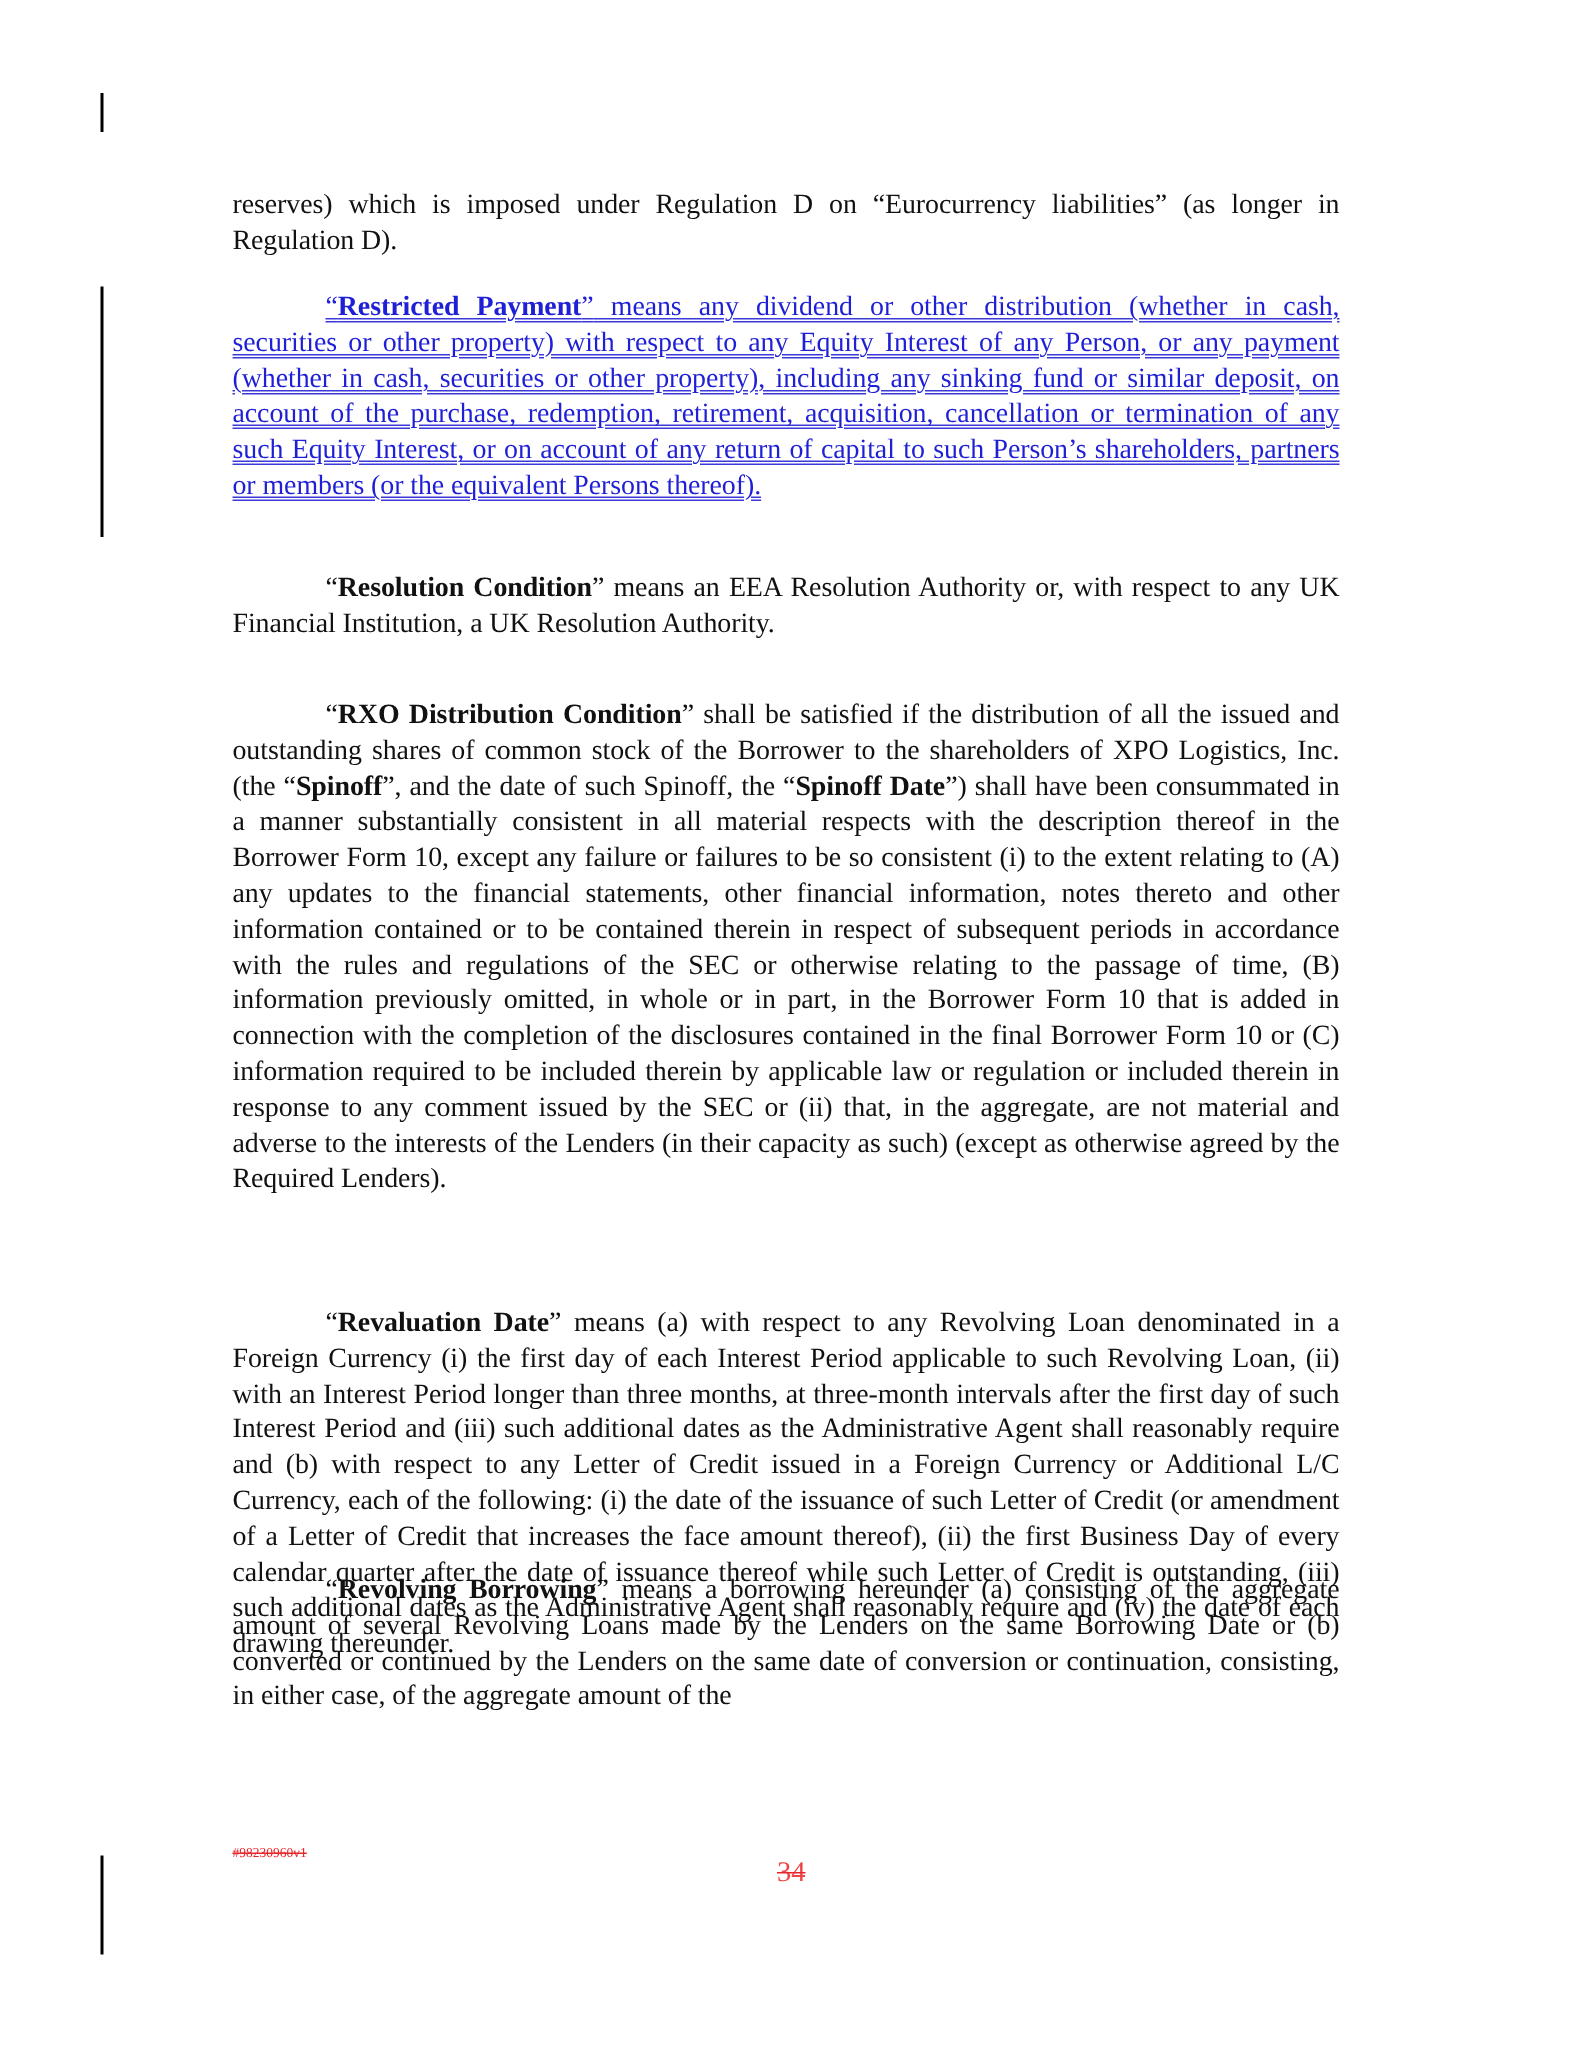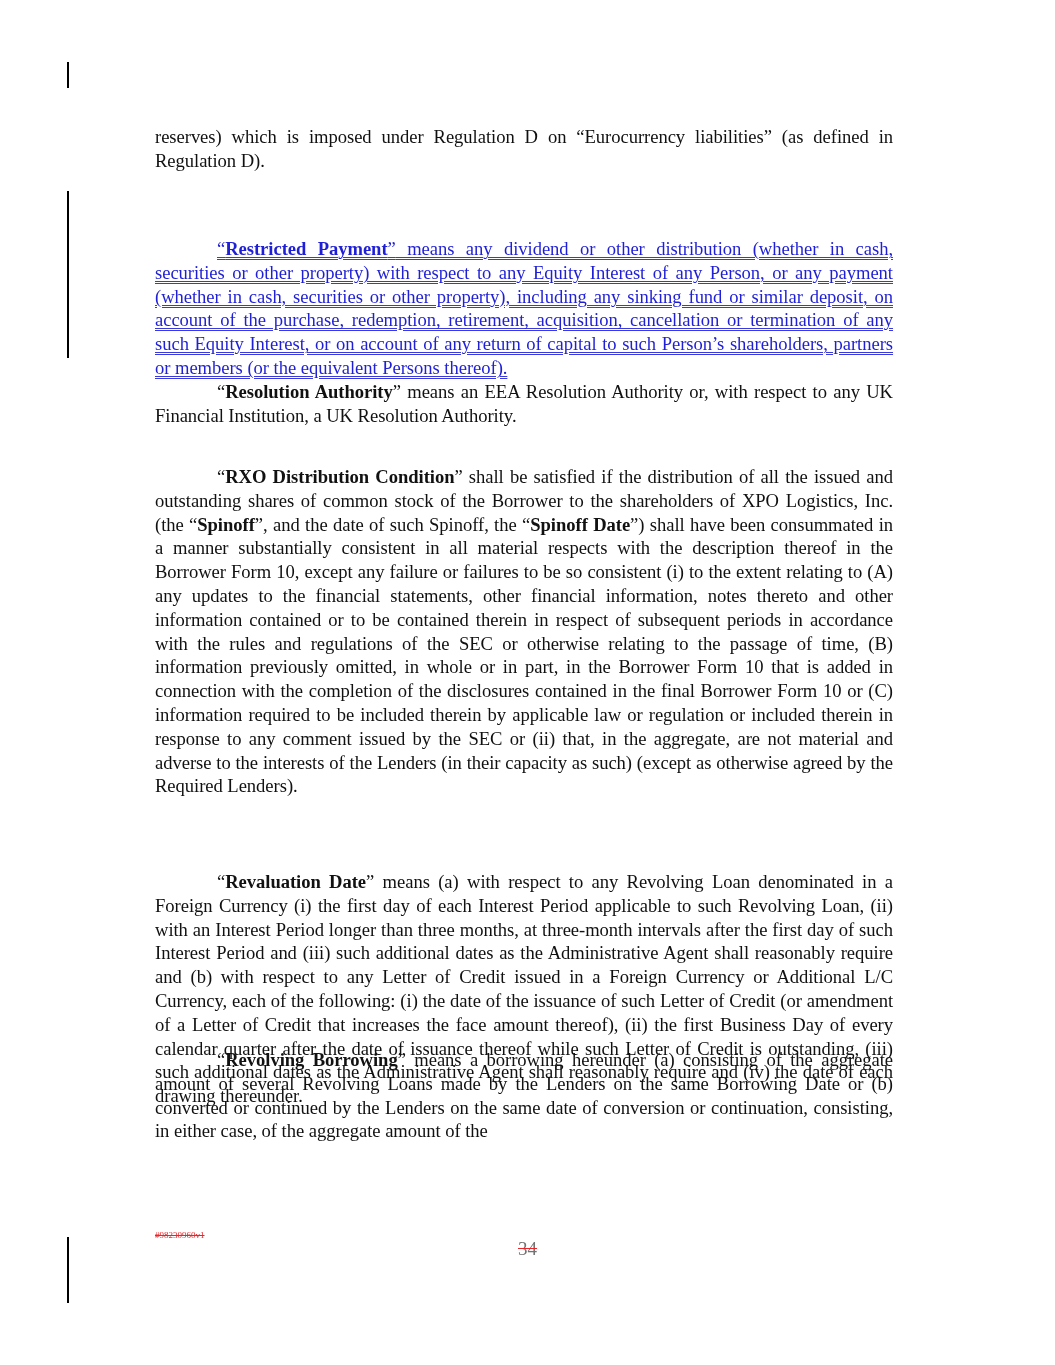--- a/index.html
+++ b/index.html
@@ -45,30 +45,29 @@
     }
     .term {
       font-weight: bold;
     }
     .inserted {
       color: #1f1fd6;
       text-decoration: underline double;
       text-decoration-color: #3a3ad8;
       text-underline-offset: 2px;
       text-decoration-thickness: 1px;
-      margin-top: 44px;
     }
     .page-number {
       position: absolute;
       left: 0;
       width: 1055px;
       top: 1238px;
       text-align: center;
       font-size: 19px;
-      color: #737373;
+      color: #ef4444;
       text-decoration: line-through;
       text-decoration-color: #e8262a;
     }
     .doc-id {
       position: absolute;
       left: 155px;
       top: 1230px;
       font-size: 9px;
       color: #e8262a;
       text-decoration: line-through;
@@ -78,29 +77,29 @@
 </head>
 <body>
 
 <div class="page">
 
   <div class="change-bar" style="top:62px;height:26px;"></div>
   <div class="change-bar" style="top:191px;height:167px;"></div>
   <div class="change-bar" style="top:1237px;height:66px;"></div>
 
   <div class="body-text" style="top:125px;">
-    <p class="para">reserves) which is imposed under Regulation D on “Eurocurrency liabilities” (as defined in Regulation D).</p>
+    <p class="para">reserves) which is imposed under Regulation D on “Eurocurrency liabilities” (as longer in Regulation D).</p>
   </div>
 
   <div class="body-text" style="top:193px;">
     <p class="para inserted"><span class="indent"></span><span>“</span><span class="term">Restricted Payment</span><span>”</span><span> means any dividend or other distribution (whether in cash, securities or other property) with respect to any Equity Interest of any Person, or any payment (whether in cash, securities or other property), including any sinking fund or similar deposit, on account of the purchase, redemption, retirement, acquisition, cancellation or termination of any such Equity Interest, or on account of any return of capital to such Person’s shareholders, partners or members (or the equivalent Persons thereof).</span></p>
   </div>
 
   <div class="body-text" style="top:380px;">
-    <p class="para"><span class="indent"></span><span>“</span><span class="term">Resolution Authority</span><span>”</span><span> means an EEA Resolution Authority or, with respect to any UK Financial Institution, a UK Resolution Authority.</span></p>
+    <p class="para"><span class="indent"></span><span>“</span><span class="term">Resolution Condition</span><span>”</span><span> means an EEA Resolution Authority or, with respect to any UK Financial Institution, a UK Resolution Authority.</span></p>
   </div>
 
   <div class="body-text" style="top:449px;margin-top:16px;">
     <p class="para"><span class="indent"></span><span>“</span><span class="term">RXO Distribution Condition</span><span>”</span><span> shall be satisfied if the distribution of all the issued and outstanding shares of common stock of the Borrower to the shareholders of XPO Logistics, Inc. (the “</span><span class="term">Spinoff</span><span>”, and the date of such Spinoff, the “</span><span class="term">Spinoff Date</span><span>”) shall have been consummated in a manner substantially consistent in all material respects with the description thereof in the Borrower Form 10, except any failure or failures to be so consistent (i) to the extent relating to (A) any updates to the financial statements, other financial information, notes thereto and other information contained or to be contained therein in respect of subsequent periods in accordance with the rules and regulations of the SEC or otherwise relating to the passage of time, (B) information previously omitted, in whole or in part, in the Borrower Form 10 that is added in connection with the completion of the disclosures contained in the final Borrower Form 10 or (C) information required to be included therein by applicable law or regulation or included therein in response to any comment issued by the SEC or (ii) that, in the aggregate, are not material and adverse to the interests of the Lenders (in their capacity as such) (except as otherwise agreed by the Required Lenders).</span></p>
   </div>
 
   <div class="body-text" style="top:870px;">
     <p class="para"><span class="indent"></span><span>“</span><span class="term">Revaluation Date</span><span>”</span><span> means (a) with respect to any Revolving Loan denominated in a Foreign Currency (i) the first day of each Interest Period applicable to such Revolving Loan, (ii) with an Interest Period longer than three months, at three-month intervals after the first day of such Interest Period and (iii) such additional dates as the Administrative Agent shall reasonably require and (b) with respect to any Letter of Credit issued in a Foreign Currency or Additional L/C Currency, each of the following: (i) the date of the issuance of such Letter of Credit (or amendment of a Letter of Credit that increases the face amount thereof), (ii) the first Business Day of every calendar quarter after the date of issuance thereof while such Letter of Credit is outstanding, (iii) such additional dates as the Administrative Agent shall reasonably require and (iv) the date of each drawing thereunder.</span></p>
   </div>
 

